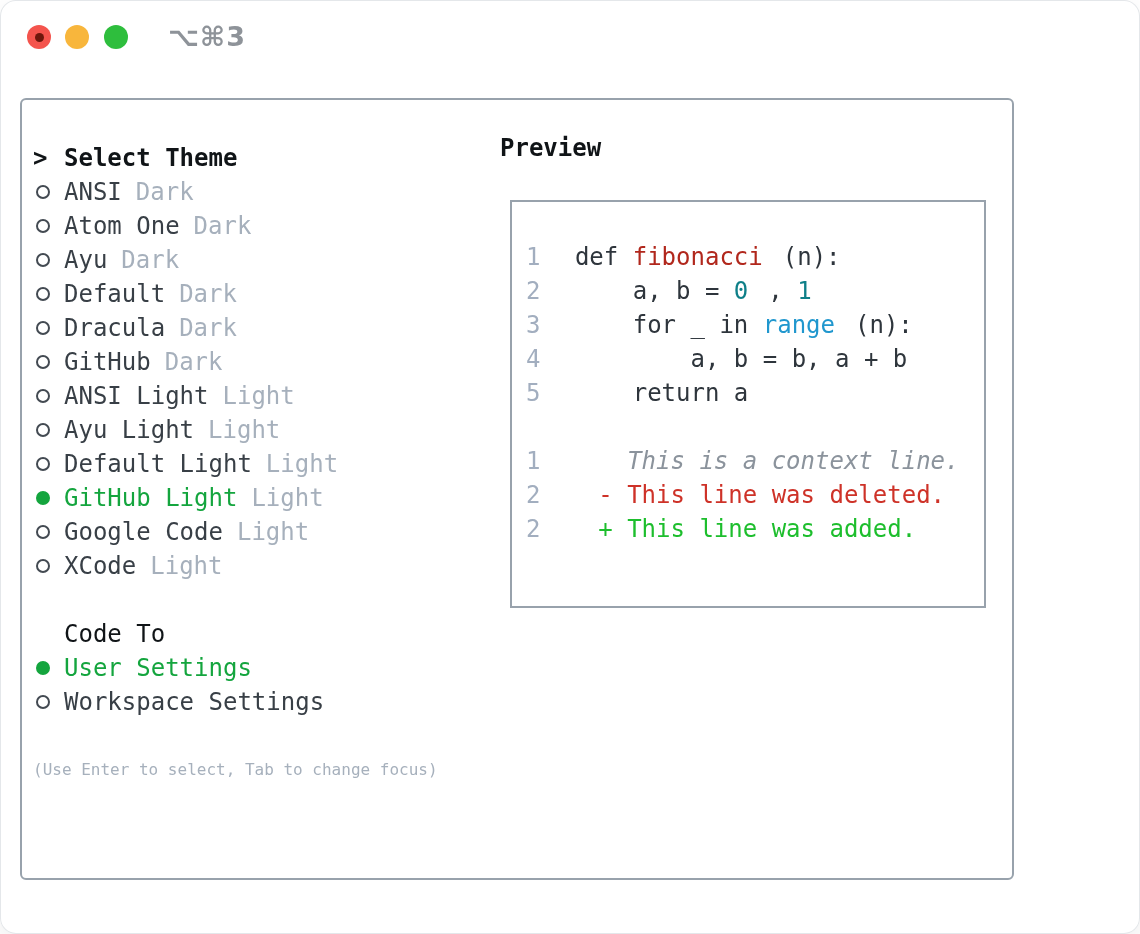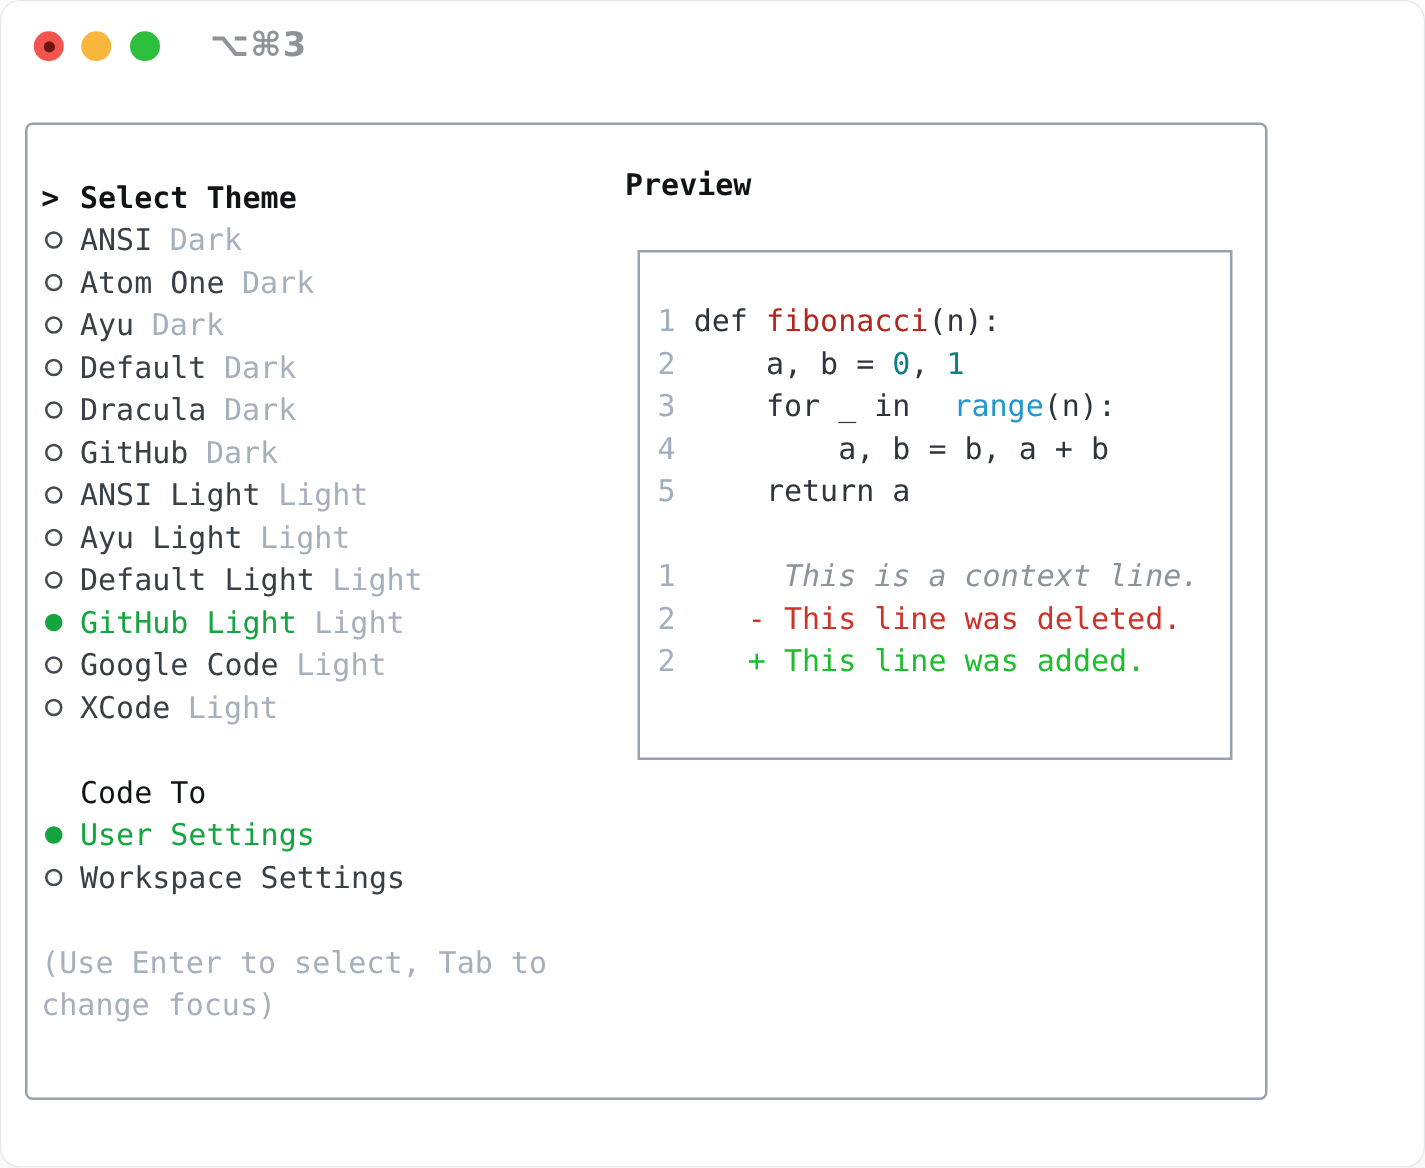--- a/index.html
+++ b/index.html
@@ -42,43 +42,43 @@
   .row .label { white-space: pre; }
   .row.header .label, .row.header .marker { font-weight: 700; color: var(--heading); }
   .row.subheader .label { font-weight: 400; color: var(--heading); }
   .marker { width: 31px; display: inline-flex; align-items: center; flex: none; }
   .radio { width: 14px; height: 14px; margin-left: 3px; border-radius: 50%; border: 2px solid var(--radio-ring); background: transparent; flex: none; }
   .radio.on { background: var(--accent-green); border-color: var(--accent-green); }
   .row.sel .label { color: var(--accent-green); }
   .tag { color: var(--muted); margin-left: 14px; }
   .spacer { height: 34px; }
   .hint {
-    width: 446px; font-size: 24px; line-height: 34px;
+    width: 446px; font-size: 16px; line-height: 34px;
     color: var(--muted); white-space: normal; word-break: normal;
   }
   
   .preview-title {
     position: absolute; left: 478px; top: 31px; height: 34px;
     display: flex; align-items: center;
     font-size: 24px; font-weight: 700; color: var(--heading);
   }
   .preview-box {
     position: absolute; left: 488px; top: 100px;
     width: 476px; height: 408px;
     border: 2px solid var(--border);
     background: #ffffff;
     overflow: hidden;
   }
   .code { padding: 38px 0 0 14px; font-size: 24px; line-height: 34px; white-space: pre; }
   .cl { height: 34px; }
   .tok-num     { color: var(--linenum); }
-  .tok-code    { color: var(--code); }
+  .tok-code    { color: var(--code); margin-left: 20px; }
   .tok-fn      { color: var(--code-fn); }
   .tok-lit     { color: var(--code-lit); }
-  .tok-builtin { color: var(--code-builtin); margin-left: 20px; }
+  .tok-builtin { color: var(--code-builtin); }
   .tok-ctx     { color: var(--diff-ctx); font-style: italic; }
   .tok-del     { color: var(--diff-del); }
   .tok-add     { color: var(--diff-add); text-align: center; }
 </style>
 </head>
 <body>
 
 <div class="window">
 
   <div class="titlebar">

